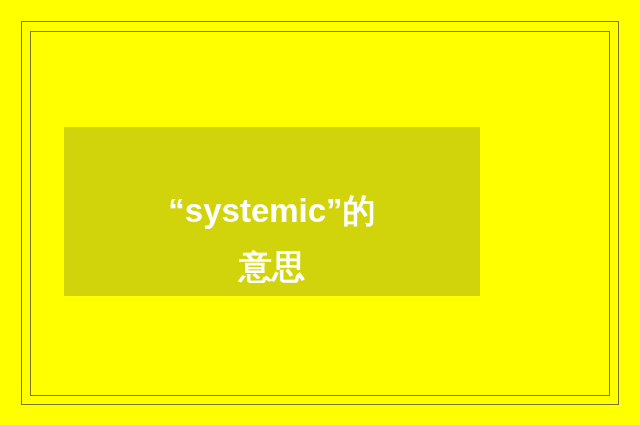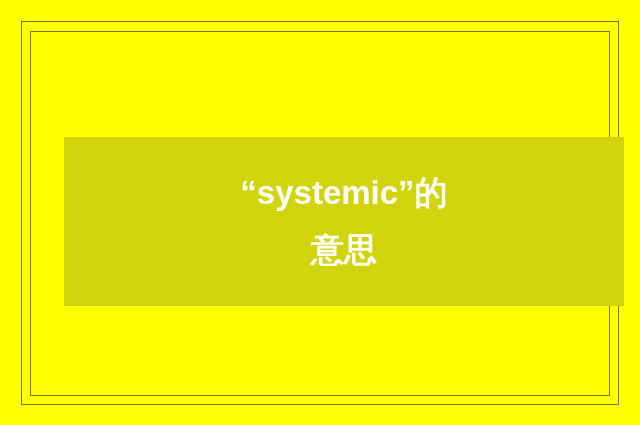--- a/index.html
+++ b/index.html
@@ -40,26 +40,26 @@
     height: 365px;
     border: 1px solid #77771d;
     box-sizing: border-box;
     pointer-events: none;
   }
 
   
   #title-panel {
     position: absolute;
     left: 64px;
-    top: 137px;
-    width: 560px;
+    top: 127px;
+    width: 416px;
     height: 169px;
     background: #d1d40a;
     display: flex;
-    align-items: center;
+    align-items: flex-end;
     justify-content: center;
     box-sizing: border-box;
   }
 
   #title-text {
     width: 230px;
     margin: 0;
     color: #ffffff;
     font-size: 33px;
     font-weight: bold;

